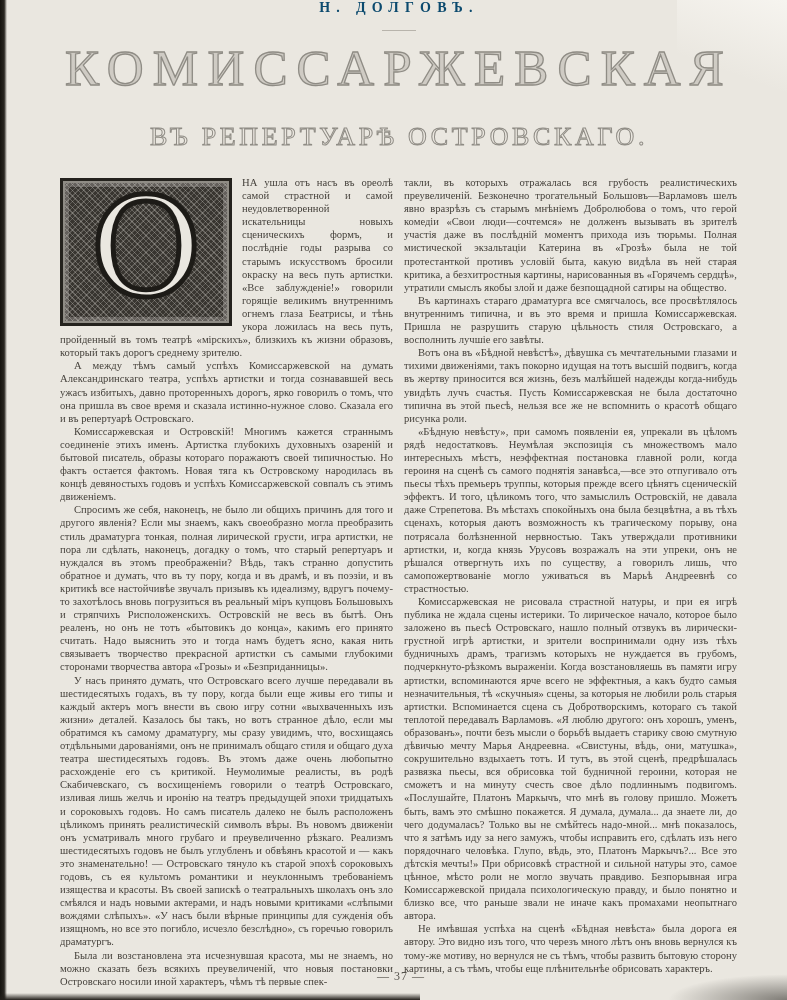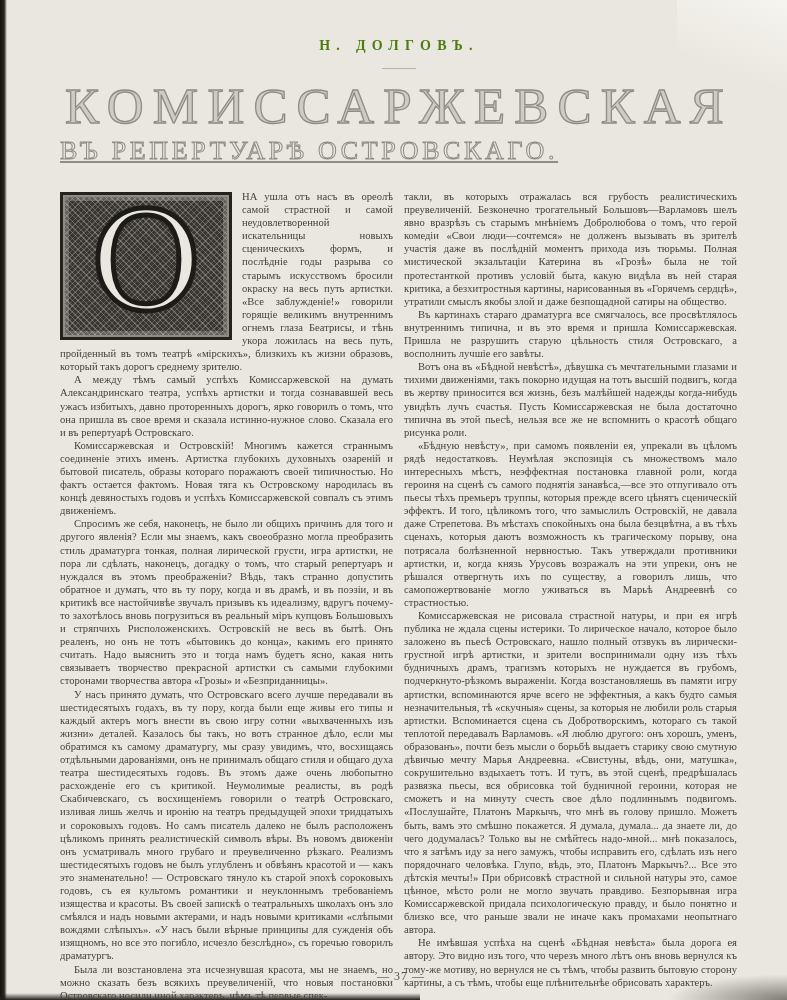--- a/index.html
+++ b/index.html
@@ -14,33 +14,32 @@
     background:linear-gradient(90deg,#15130f 0%,#2a2722 60%,rgba(42,39,34,0) 100%);}
   .edge-bottom{position:absolute;left:0;bottom:0;width:420px;height:7px;
     background:linear-gradient(0deg,#23201b 0%,rgba(35,32,27,0) 100%);}
   .corner-bottom-right{position:absolute;right:0;bottom:0;width:120px;height:26px;
     background:radial-gradient(ellipse at bottom right,rgba(40,37,32,.55),rgba(40,37,32,0) 70%);}
   .patch-top-right{position:absolute;right:0;top:0;width:110px;height:95px;
     background:linear-gradient(200deg,#f6f4ef 0%,rgba(246,244,239,0) 70%);}
 
   .sheet{position:absolute;left:60px;top:0;width:678px;height:1000px;}
 
-  .author{margin-top:38px;text-align:center;font-size:14px;letter-spacing:.45em;
-    color:#4d7c0f;font-weight:bold;}
+  .author{text-align:center;font-size:14px;letter-spacing:.45em;
+    color:#0c4a6e;font-weight:bold;}
   .author-rule{width:34px;height:1px;background:#b8b4ac;margin:14px auto 0 auto;}
 
   .main-title{margin-top:12px;text-align:center;font-size:51px;line-height:1;
     letter-spacing:.18em;font-weight:normal;white-space:nowrap;
     color:rgba(234,231,224,.15);
     -webkit-text-stroke:1.3px #8f8c85;
     text-shadow:0 0 1px rgba(143,140,133,.35);}
-  .sub-title{margin-top:6px;text-align:left;font-size:26px;line-height:1;
+  .sub-title{margin-top:30px;text-align:center;font-size:26px;line-height:1;
     letter-spacing:.14em;font-weight:normal;white-space:nowrap;
     color:rgba(234,231,224,.15);
-    text-decoration:underline;
     -webkit-text-stroke:1px #8f8c85;}
 
   .columns{margin-top:26px;display:flex;gap:11px;}
   .col{width:333px;font-size:10.6px;line-height:13.1px;text-align:justify;
     color:#46423c;}
   .para{margin:0;}
   .para.indent{text-indent:14px;}
 
   
   .dropcap-box{

